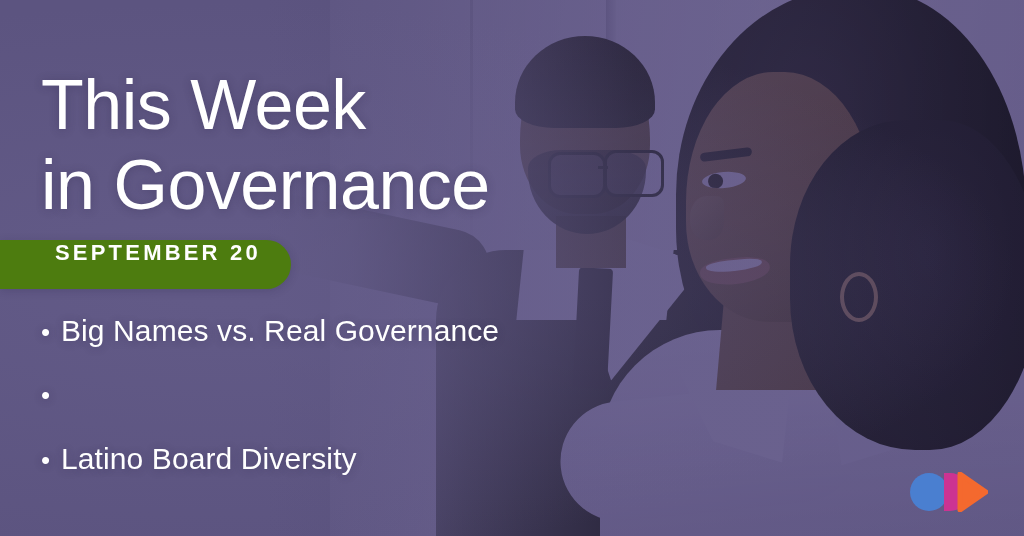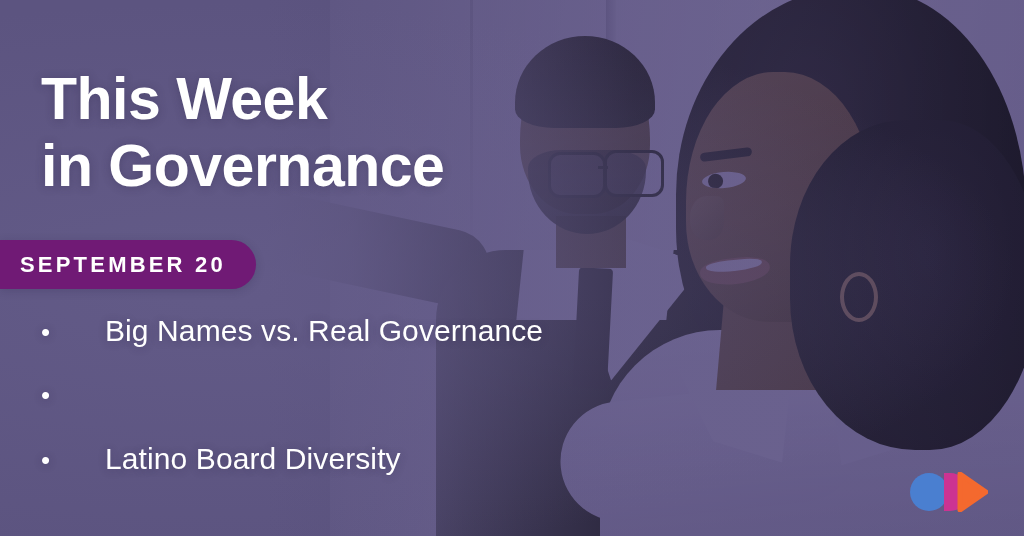--- a/index.html
+++ b/index.html
@@ -226,37 +226,37 @@
   .content {
     position: absolute; inset: 0;
   }
 
   .title {
     position: absolute;
     left: 41px;
     top: 66px;
     margin: 0;
     color: #ffffff;
-    font-size: 59px;
-    font-weight: bold;
+    font-size: 70px;
+    font-weight: normal;
     line-height: 1.14;
     letter-spacing: -0.5px;
     white-space: pre-line;
     text-shadow: 0 1px 10px rgba(40,34,66,.30);
   }
 
   .date-badge {
     position: absolute;
     left: 0;
     top: 240px;
     height: 49px;
-    padding: 0 30px 0 20px;
+    padding: 0 30px 0 55px;
     display: flex;
-    align-items: center;
-    background: #701a75;
+    align-items: flex-start;
+    background: #4d7c0f;
     border-radius: 0 26px 26px 0;
     box-shadow: 0 2px 10px rgba(30,24,58,.18);
   }
   .date-badge-label {
     color: #ffffff;
     font-size: 22px;
     font-weight: bold;
     letter-spacing: 3.2px;
     white-space: nowrap;
   }
@@ -278,21 +278,21 @@
     line-height: 30px;
     letter-spacing: .1px;
     text-shadow: 0 1px 8px rgba(40,34,66,.30);
   }
   .bullet-dot {
     width: 20px;
     flex: 0 0 20px;
     font-size: 26px;
     line-height: 30px;
   }
-  .bullet-text { white-space: nowrap; margin-left: 44px; }
+  .bullet-text { white-space: nowrap; }
 
   
   .logo {
     position: absolute;
     left: 910px;
     top: 472px;
     width: 78px;
     height: 40px;
   }
   .logo svg { display: block; }

